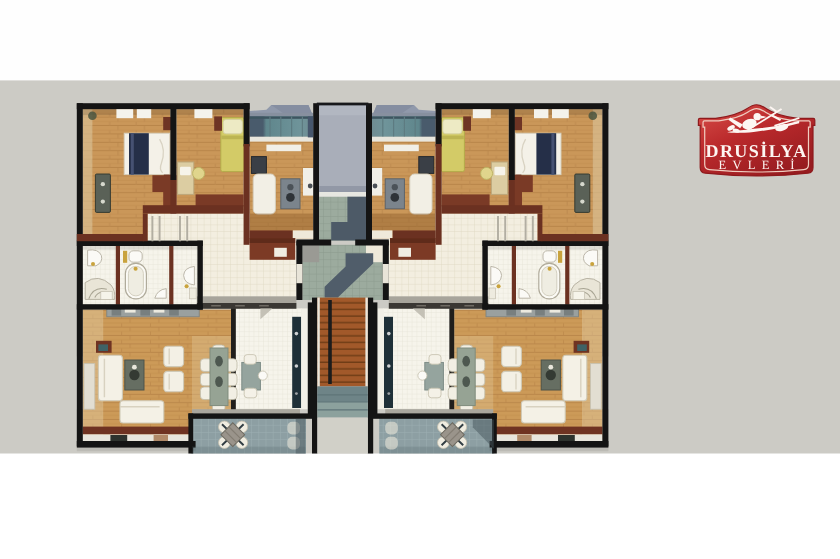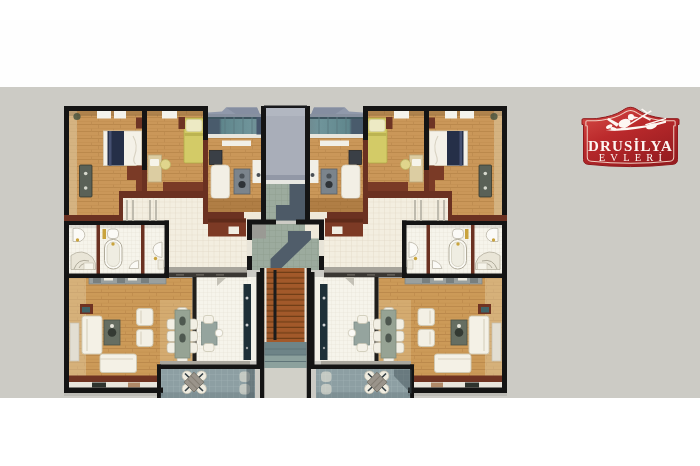--- a/index.html
+++ b/index.html
@@ -1,16 +1,16 @@
 <!DOCTYPE html>
 <html><head>
 <meta charset="utf-8">
 <style>
 html,body{margin:0;padding:0;background:#fff;}
-#stage{position:relative;width:700px;height:378px;overflow:hidden;font-family:"Liberation Sans",sans-serif;margin-top:20px;}
+#stage{position:relative;width:700px;height:378px;overflow:hidden;font-family:"Liberation Sans",sans-serif;}
 </style>
 </head>
 <body>
 <div id="stage">
 <svg width="700" height="466" viewBox="0 0 700 466" xmlns="http://www.w3.org/2000/svg">
 <defs>
 <pattern id="woodBR" width="22" height="7" patternUnits="userSpaceOnUse">
   <rect width="22" height="7" fill="#ca9759"></rect>
   <rect y="6.2" width="22" height="0.8" fill="#b88549"></rect>
   <rect x="10" y="0" width="0.8" height="3.5" fill="#bd8a4f"></rect>

